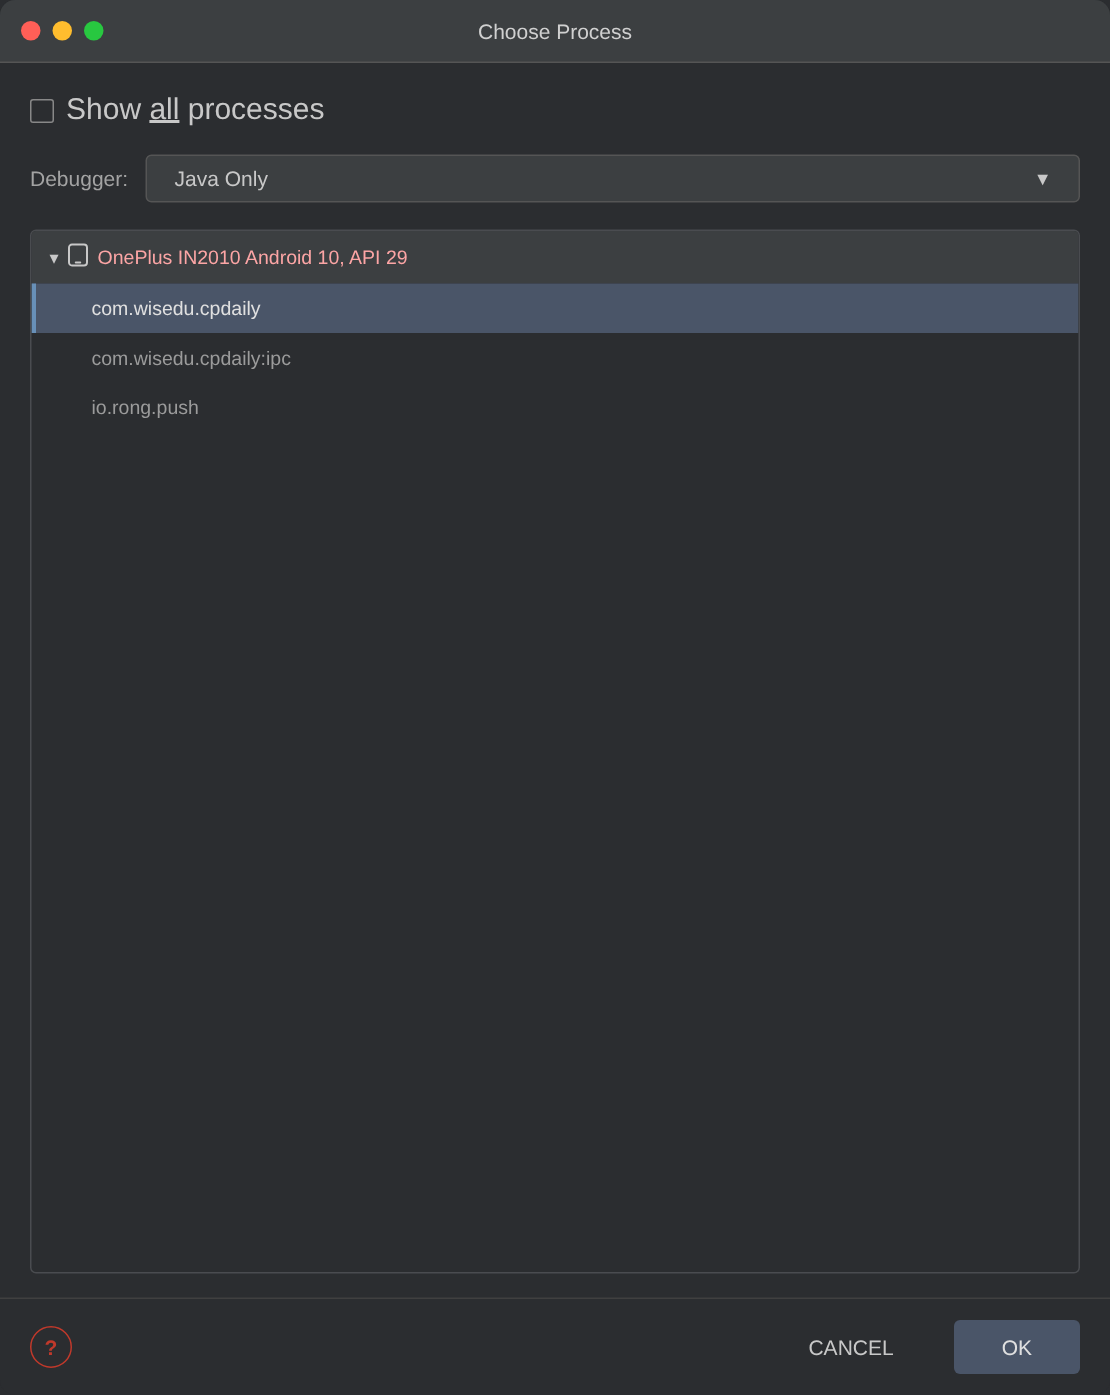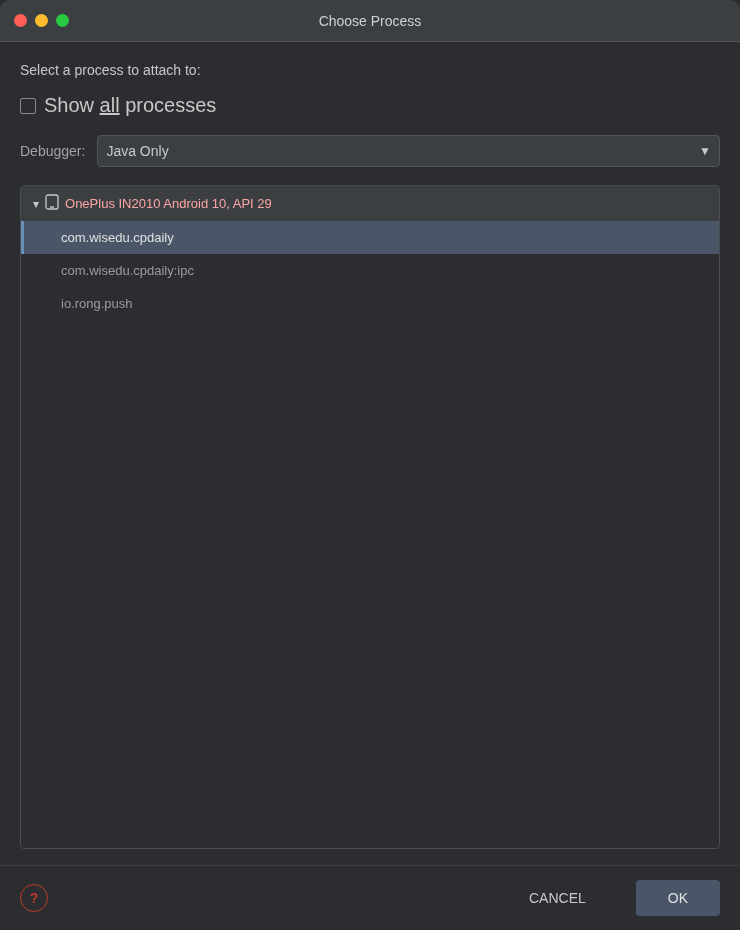--- a/index.html
+++ b/index.html
@@ -115,21 +115,21 @@
       font-weight: 500;
     }
 
     .debugger-select {
       flex: 1;
       background: #3c3f41;
       border: 1px solid #555;
       border-radius: 4px;
       color: #c8c8c8;
       font-size: 14px;
-      padding: 6px 8px;
+      padding: 6px 18px;
       display: flex;
       align-items: center;
       justify-content: space-between;
       cursor: pointer;
       height: 32px;
     }
 
     .select-arrow {
       color: #c8c8c8;
       font-size: 12px;
@@ -203,21 +203,21 @@
       font-size: 14px;
       font-weight: bold;
       cursor: pointer;
       display: flex;
       align-items: center;
       justify-content: center;
     }
 
     .footer-right {
       display: flex;
-      gap: 22px;
+      gap: 12px;
       align-items: center;
     }
 
     .cancel-btn {
       background: transparent;
       border: none;
       color: #c8c8c8;
       font-size: 14px;
       padding: 10px 28px;
       cursor: pointer;
@@ -244,21 +244,20 @@
     <div class="window-controls">
       <button class="win-btn close"></button>
       <button class="win-btn minimize"></button>
       <button class="win-btn maximize"></button>
     </div>
     <span class="title-text">Choose Process</span>
   </div>
 
   <div class="content">
 
-    <div class="subtitle">Select a process to attach to:</div>
 
     <div class="checkbox-row">
       <div class="checkbox"></div>
       <label class="checkbox-label">
         Show <u>all</u> processes
       </label>
     </div>
 
     <div class="debugger-row">
       <span class="debugger-label">Debugger:</span>

